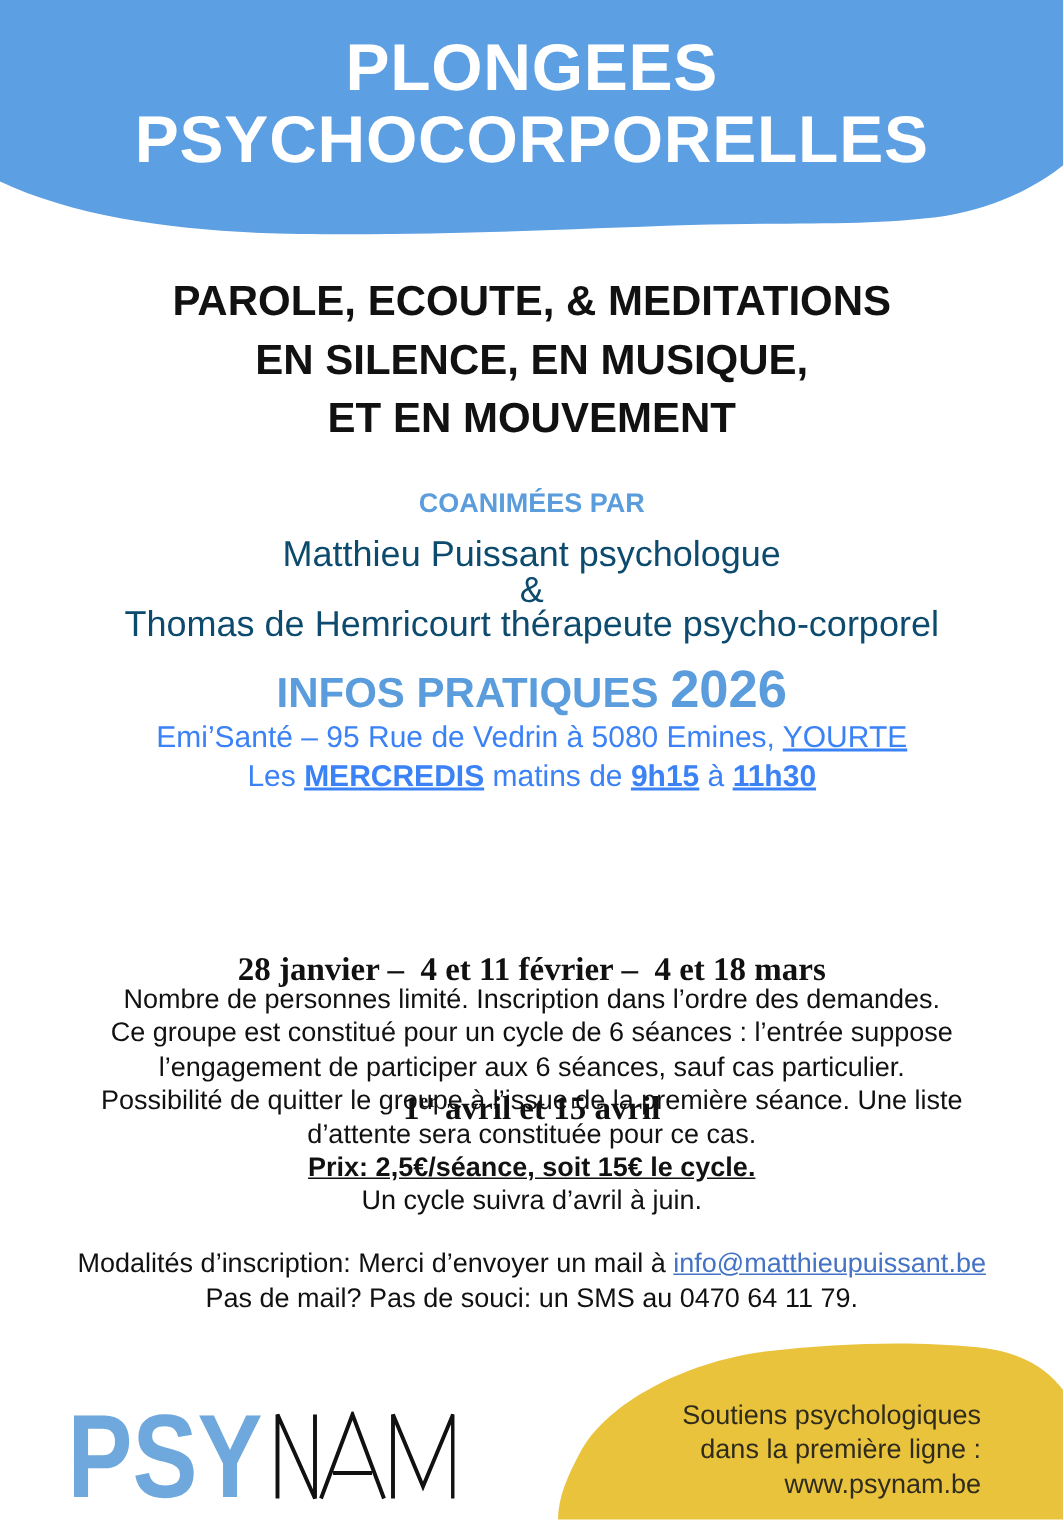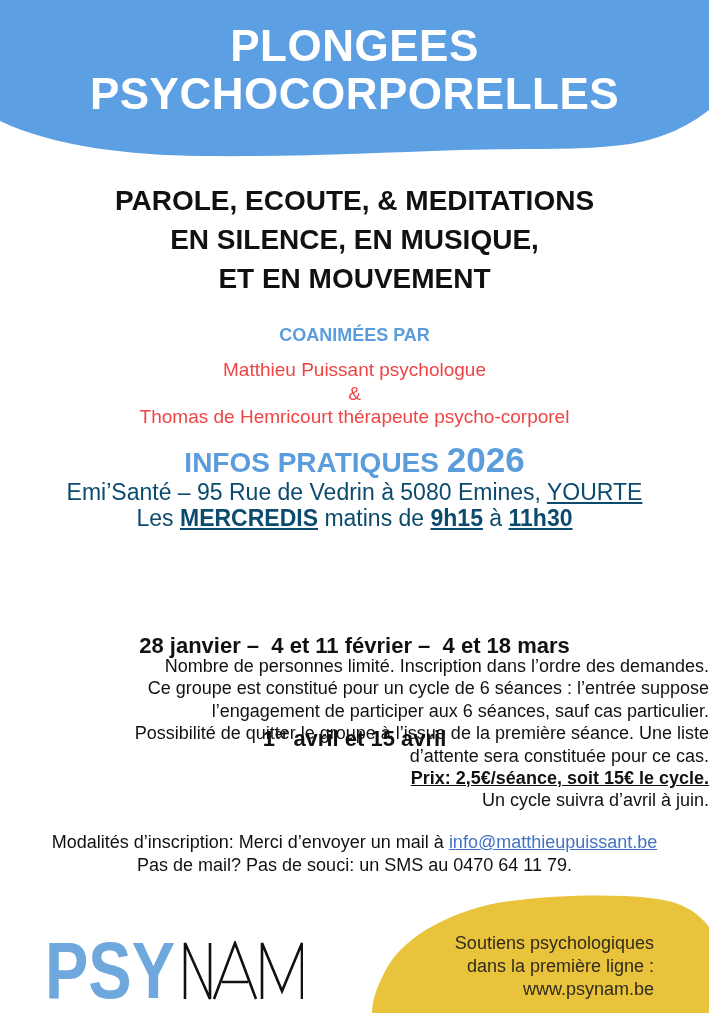--- a/index.html
+++ b/index.html
@@ -23,35 +23,35 @@
     font-size:44px;
     line-height:48px;
     letter-spacing:0.5px;
   }
 
   
   .tagline{top:181px;font-weight:bold;font-size:28px;line-height:39px;color:#111;}
 
   
   .hosts-heading{top:325px;font-weight:bold;font-size:18px;color:var(--heading_blue);}
-  .hosts{top:358px;font-size:19px;line-height:23.5px;color:#ef4444;}
+  .hosts{top:358px;font-size:24px;line-height:23.5px;color:#0c4a6e;}
 
   
   .infos-heading{top:440px;color:var(--heading_blue);font-weight:bold;font-size:28px;}
   .infos-heading .year{font-size:35px;}
-  .infos-lines{top:479px;font-size:23px;line-height:26px;color:#0c4a6e;}
+  .infos-lines{top:479px;font-size:20px;line-height:26px;color:#3b82f6;}
   .u{text-decoration:underline;}
   .bu{font-weight:bold;text-decoration:underline;}
 
   
-  .dates{top:568px;font-weight:bold;font-size:22px;line-height:31px;white-space:pre;color:#111;}
+  .dates{top:568px;font-weight:bold;font-size:22px;line-height:31px;white-space:pre;color:#111;font-family:Liberation Serif, serif;}
   .dates sup{font-size:13px;vertical-align:super;line-height:0;}
 
   
-  .details{top:655px;font-size:18px;line-height:22.4px;color:#111;text-align:right;}
+  .details{top:655px;font-size:18px;line-height:22.4px;color:#111;}
   .details p{margin:0;}
   .price{font-weight:bold;text-decoration:underline;}
 
   
   .contact{top:831px;font-size:18px;line-height:22.5px;color:#111;}
   .contact a{color:var(--link_blue);text-decoration:underline;cursor:pointer;}
 
   
   .logo{position:absolute;left:45px;top:941px;width:258px;height:60px;}
   .logo text{fill:var(--logo_blue);font-family:"Liberation Sans",sans-serif;font-weight:bold;}

